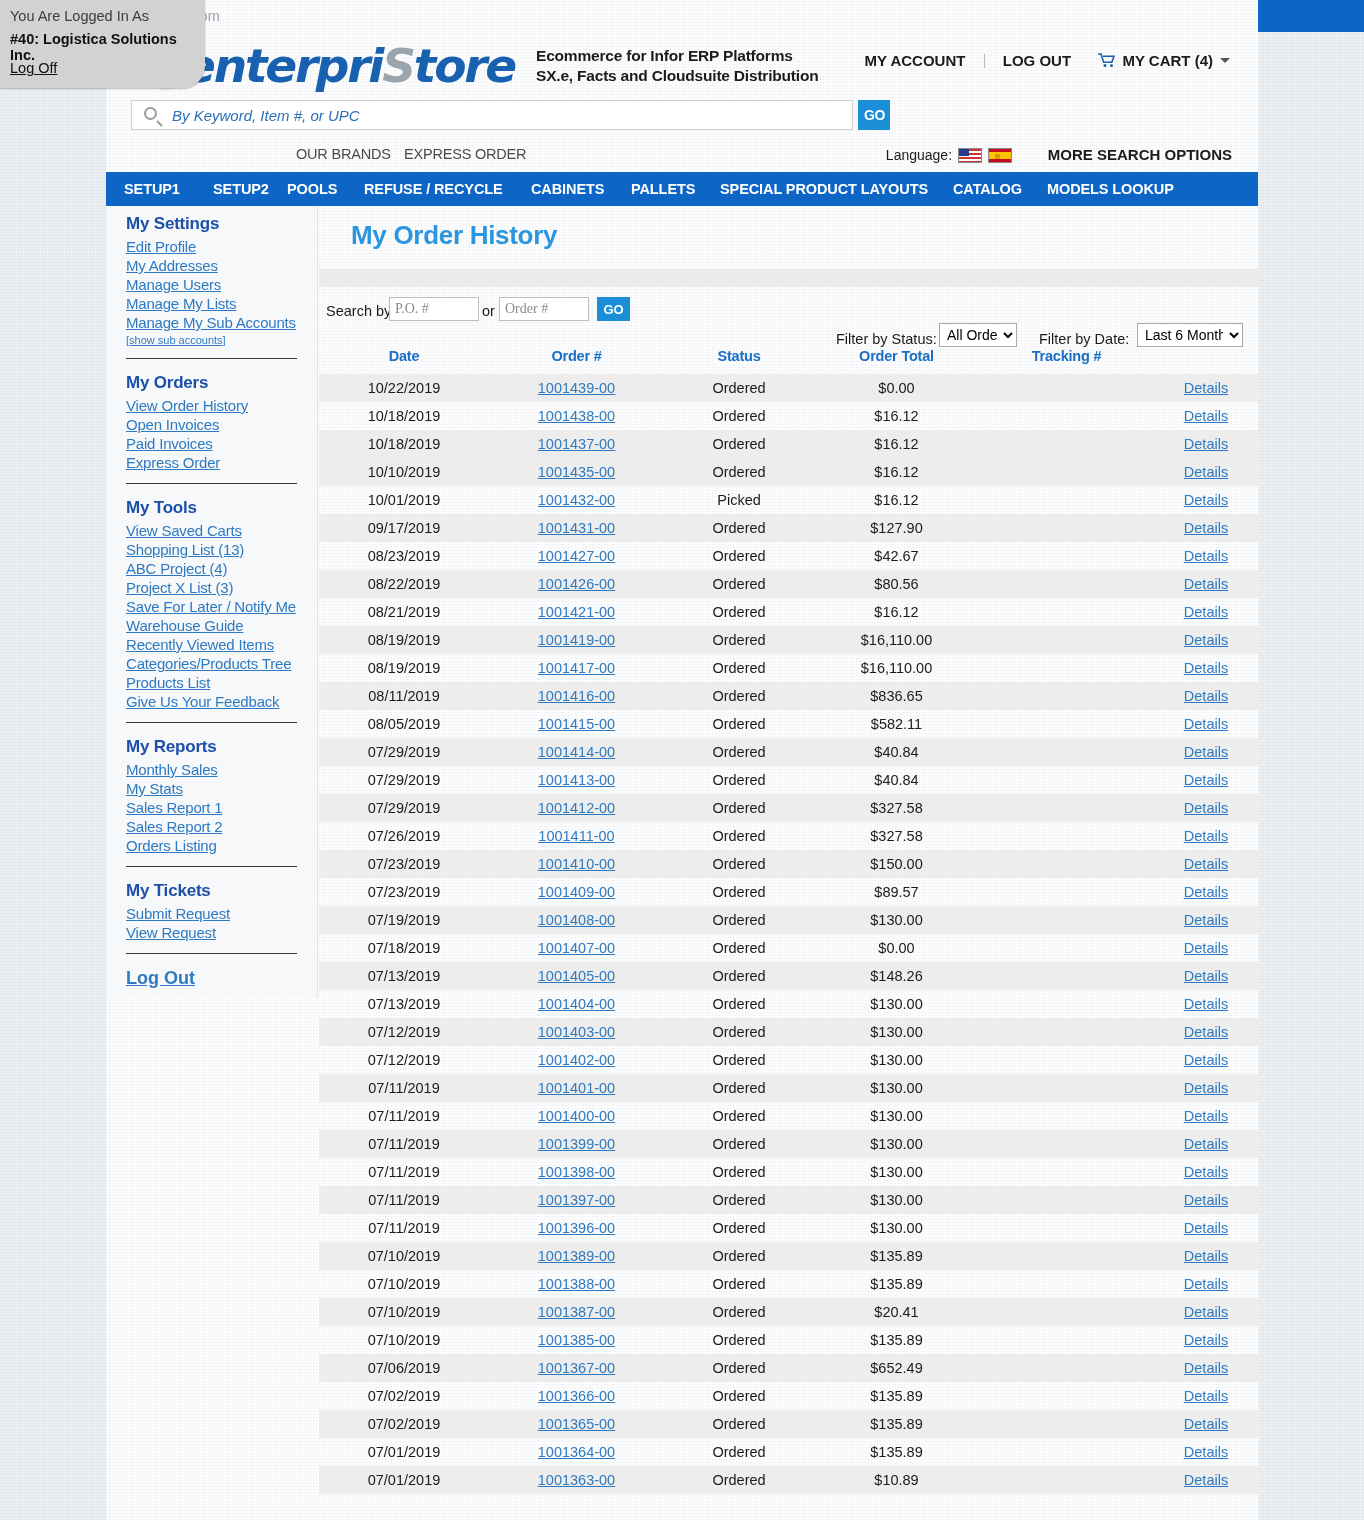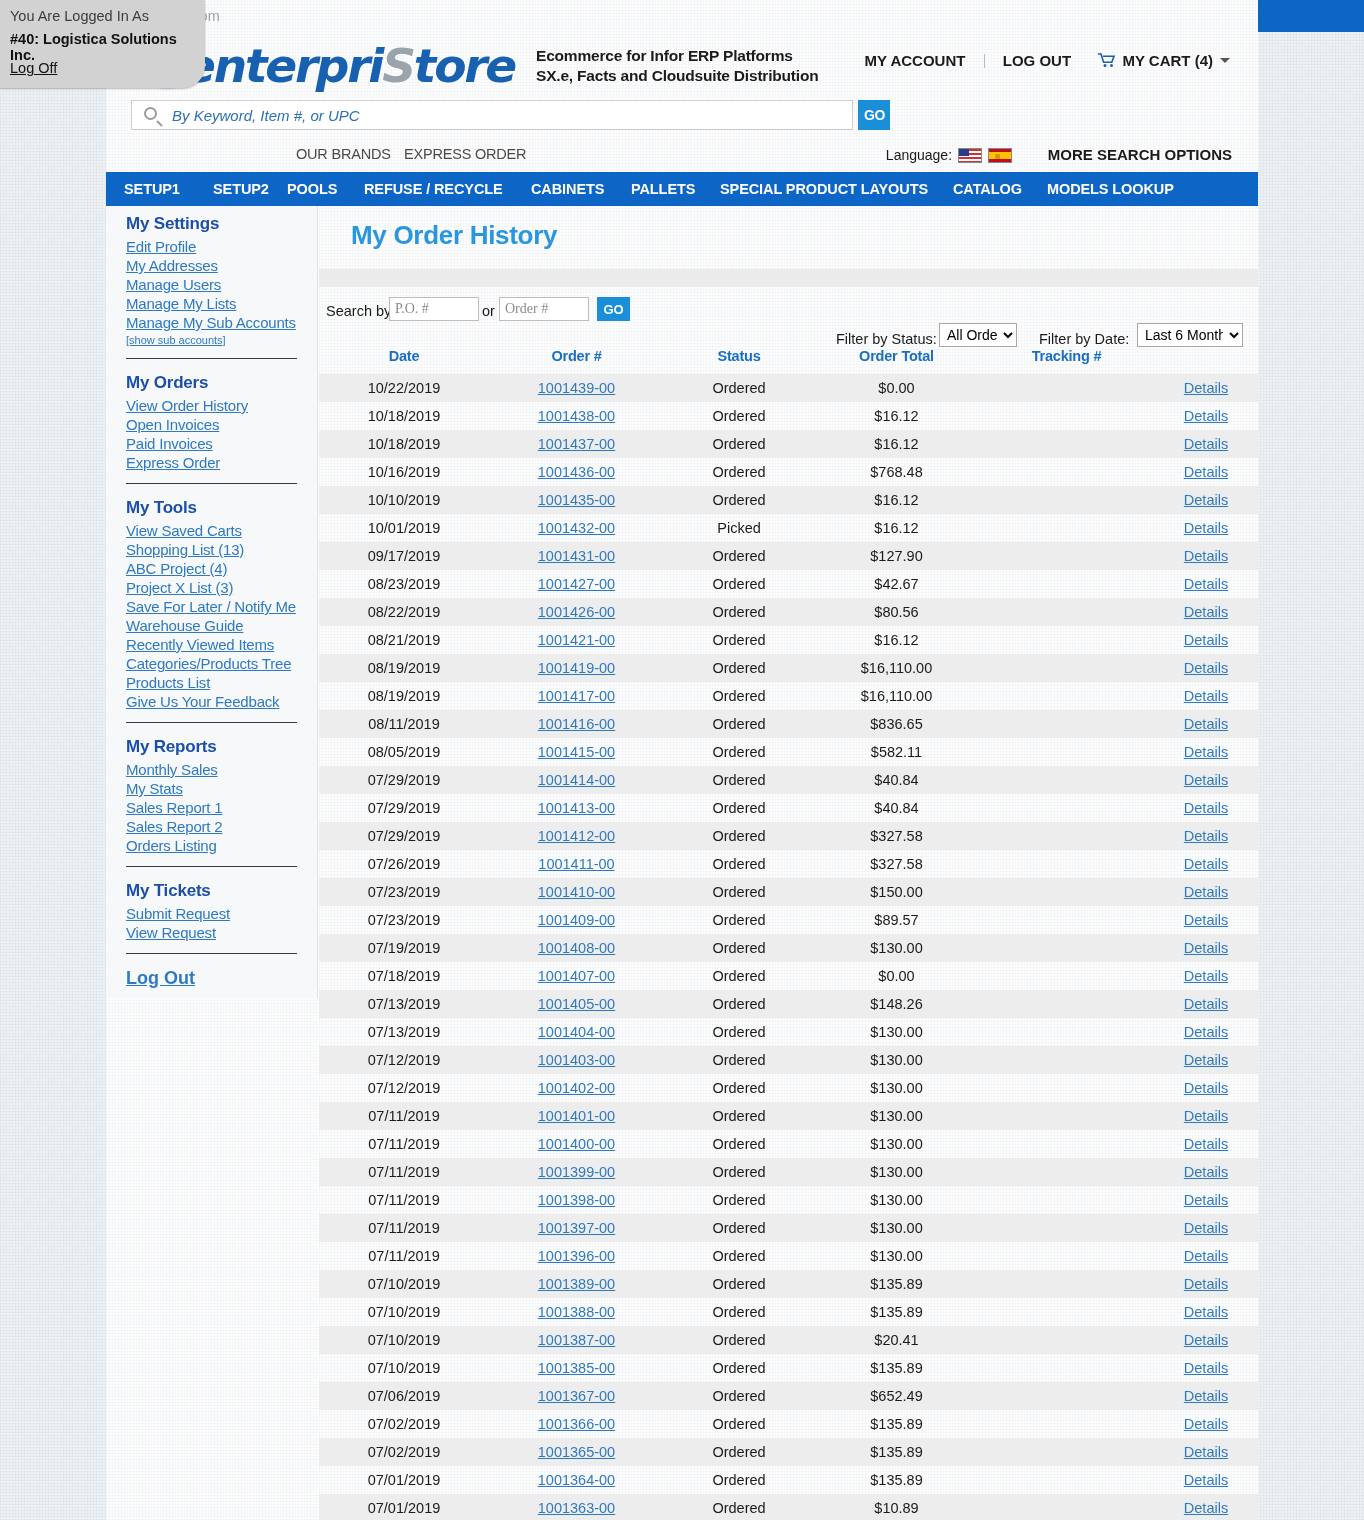--- a/index.html
+++ b/index.html
@@ -387,28 +387,20 @@
               <td class="c-det"><a href="#">Details</a></td>
             </tr>
             <tr class="alt">
               <td class="c-date">10/18/2019</td>
               <td class="c-order"><a href="#">1001437-00</a></td>
               <td class="c-status">Ordered</td>
               <td class="c-total">$16.12</td>
               <td class="c-track"></td>
               <td class="c-det"><a href="#">Details</a></td>
             </tr>
-            <tr>
-              <td class="c-date">10/16/2019</td>
-              <td class="c-order"><a href="#">1001436-00</a></td>
-              <td class="c-status">Ordered</td>
-              <td class="c-total">$768.48</td>
-              <td class="c-track"></td>
-              <td class="c-det"><a href="#">Details</a></td>
-            </tr>
             <tr class="alt">
               <td class="c-date">10/10/2019</td>
               <td class="c-order"><a href="#">1001435-00</a></td>
               <td class="c-status">Ordered</td>
               <td class="c-total">$16.12</td>
               <td class="c-track"></td>
               <td class="c-det"><a href="#">Details</a></td>
             </tr>
             <tr>
               <td class="c-date">10/01/2019</td>

